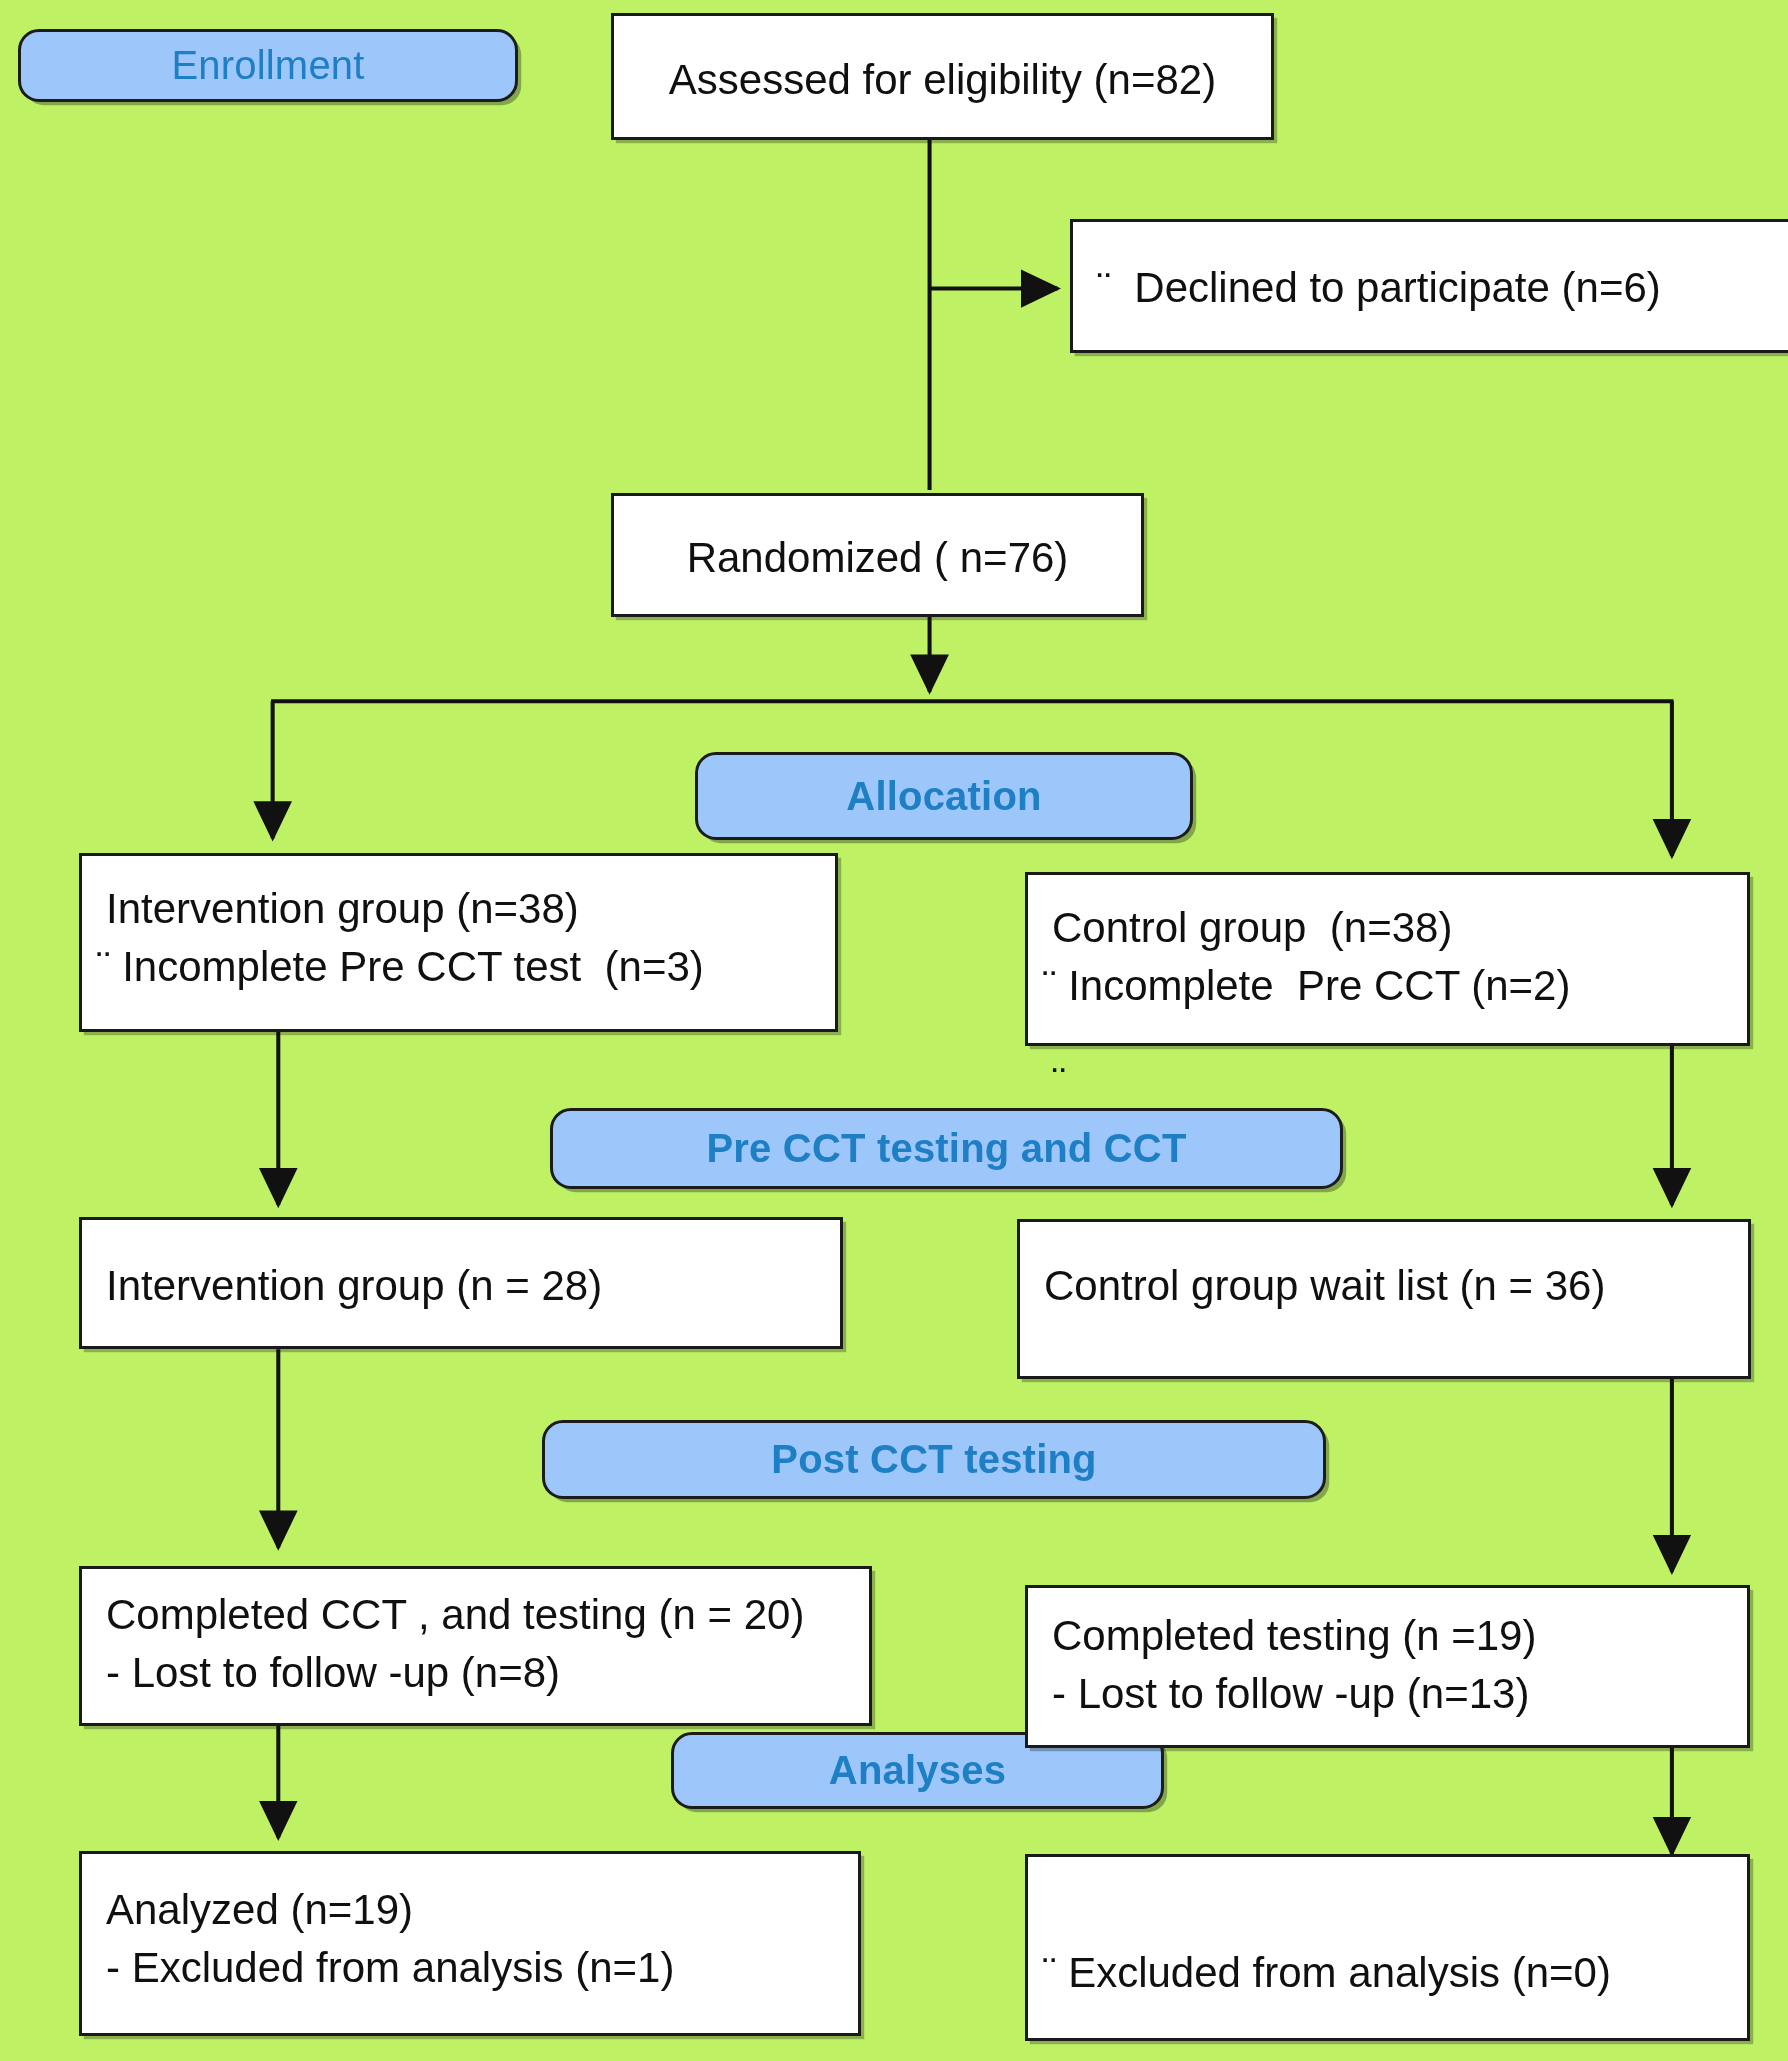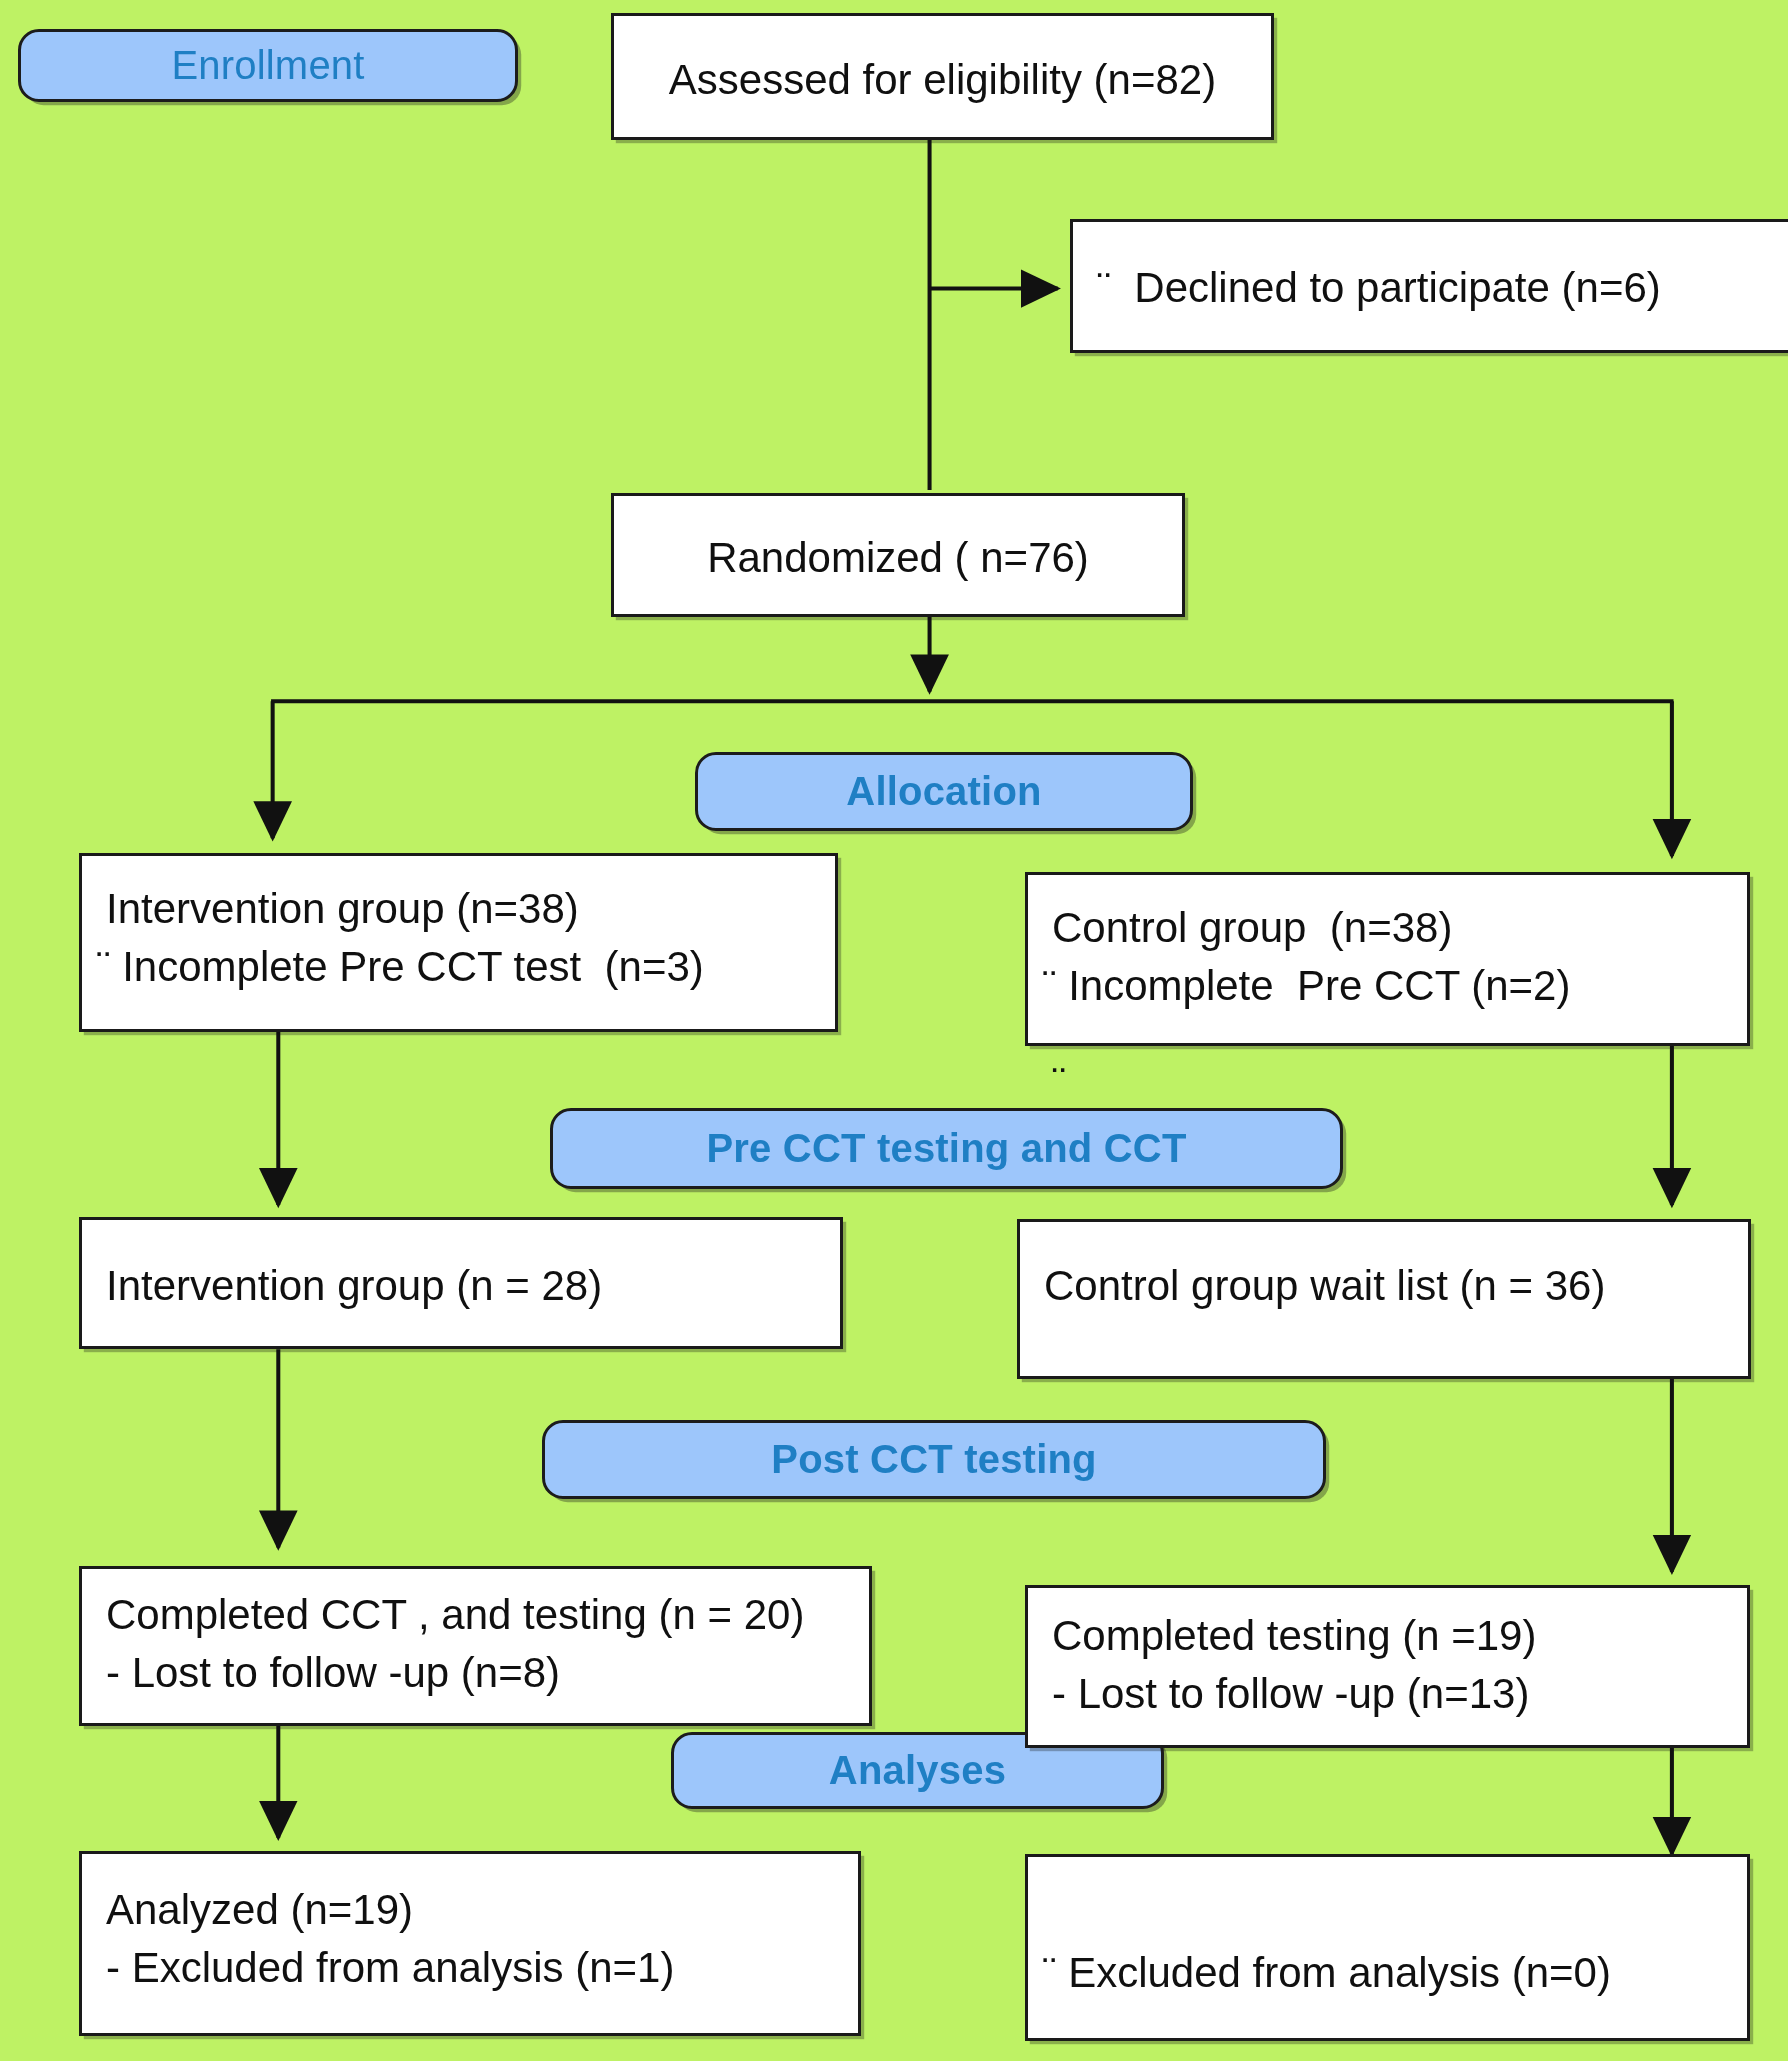--- a/index.html
+++ b/index.html
@@ -107,21 +107,21 @@
 
     <line x1="345" y1="2134" x2="345" y2="2280" stroke="#111111" stroke-width="5" marker-end="url(#ah)"></line>
 
     <line x1="2074" y1="2168" x2="2074" y2="2300" stroke="#111111" stroke-width="5" marker-end="url(#ah)"></line>
   </svg>
 
   <div class="banner" style="left:18px; top:29px; width:500px; height:73px;">
     <span class="blabel">Enrollment</span>
   </div>
 
-  <div class="banner bold" style="left:695px; top:752px; width:498px; height:79px;text-align:center;">
+  <div class="banner bold" style="left:695px; top:752px; width:498px; height:88px;text-align:center;">
     <span class="blabel">Allocation</span>
   </div>
 
   <div class="banner bold" style="left:550px; top:1108px; width:793px; height:81px;">
     <span class="blabel">Pre CCT testing and CCT</span>
   </div>
 
   <div class="banner bold" style="left:542px; top:1420px; width:784px; height:79px;">
     <span class="blabel">Post CCT testing</span>
   </div>
@@ -131,21 +131,21 @@
   </div>
 
   <div class="node center" style="left:611px; top:13px; width:663px; height:127px;">
     <div class="txt" style="top:37px;">Assessed for eligibility (n=82)</div>
   </div>
 
   <div class="node left" style="left:1070px; top:219px; width:783px; height:134px;">
     <div class="txt" style="top:39px;">¨  Declined to participate (n=6)</div>
   </div>
 
-  <div class="node center" style="left:611px; top:493px; width:574px; height:124px;">
+  <div class="node center" style="left:611px; top:493px; width:533px; height:124px;">
     <div class="txt" style="top:35px;">Randomized ( n=76)</div>
   </div>
 
   <div class="node left" style="left:79px; top:853px; width:759px; height:179px;">
     <div class="txt" style="top:26px;">Intervention group (n=38)</div>
     <div class="txt" style="top:84px; padding-left:14.5px;">¨ Incomplete Pre CCT test  (n=3)</div>
   </div>
 
   <div class="node left" style="left:1025px; top:872px; width:725px; height:174px;">
     <div class="txt" style="top:26px;">Control group  (n=38)</div>

